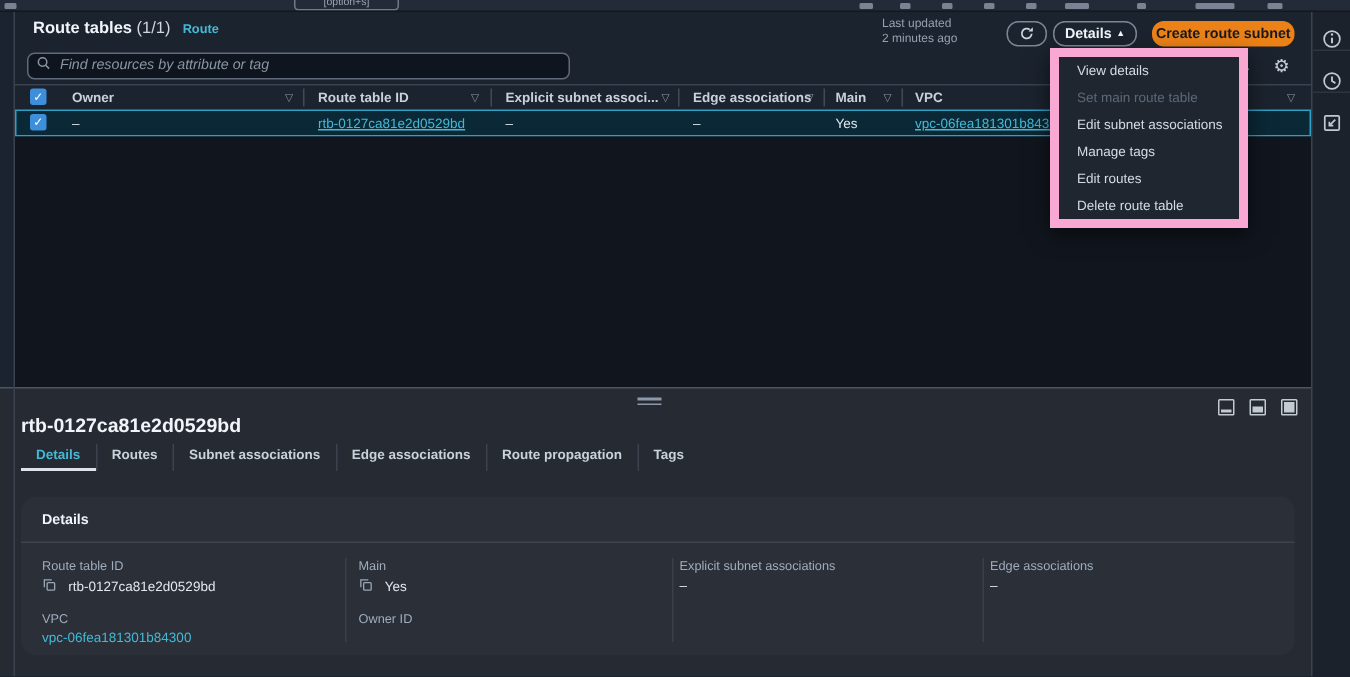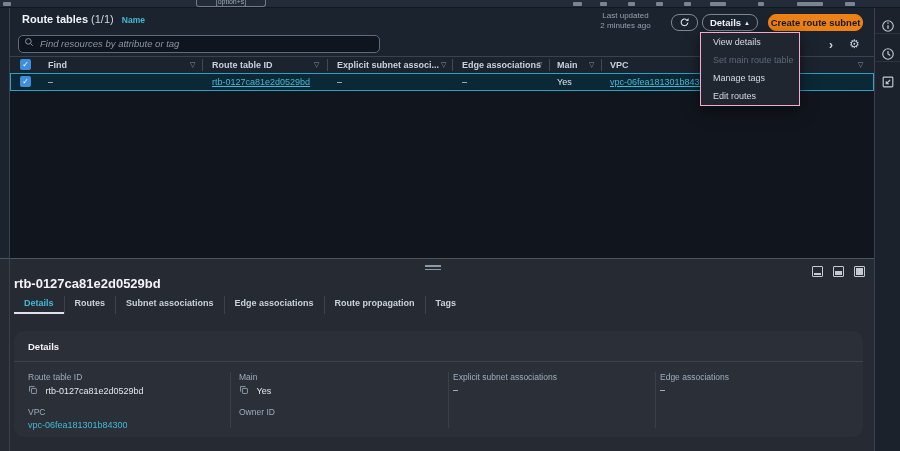--- a/index.html
+++ b/index.html
@@ -25,21 +25,21 @@
     background:#39424e; z-index:7; pointer-events:none; }
   .header-area { position:absolute; left:10px; top:8px; width:864px; height:48px;
     background:#1b232e; }
   .page-title { position:absolute; left:22px; top:13px; font-size:11px;
     color:#f1f4f8; white-space:nowrap; }
   .page-title b { font-weight:bold; }
   .page-title .count { font-weight:normal; color:#cfd6de; }
   .page-title .info { font-size:8.5px; font-weight:bold; color:#44b9d6;
     margin-left:5px; cursor:pointer; }
   .last-updated { position:absolute; left:588px; top:11px; width:75px;
-    font-size:8px; line-height:1.25; color:#96a1af; text-align:center; }
+    font-size:8px; line-height:1.25; color:#96a1af; text-align:left; }
   .btn { position:absolute; top:14px; height:17px; border-radius:8px;
     font-size:9.5px; font-weight:bold; text-align:center; line-height:15px;
     cursor:pointer; }
   .btn-refresh { left:671px; width:27px; border:1px solid #7d8794; color:#cfd6de; }
   .btn-refresh svg { margin-top:2px; }
   .btn-actions { left:702px; width:56px; border:1px solid #7d8794; color:#f1f4f8; }
   .btn-actions .caret { font-size:6px; vertical-align:1px; margin-left:3px; }
   .btn-create { left:768px; width:95px; background:#ec8117; color:#16191f;
     border:1px solid #ec8117; }
   .pager-chevron { position:absolute; left:829px; top:38px; font-size:12px;
@@ -63,22 +63,22 @@
   .checkbox { position:absolute; width:11px; height:11px; background:#3d8fdb;
     border-radius:2px; color:#fff; font-size:8px; line-height:11px;
     text-align:center; cursor:pointer; }
   .row-selected { position:absolute; left:10px; top:73px; width:864px; height:18px;
     background:#0b2836; border:1px solid #2ea0c4; }
   .td { top:77px; color:#dfe5ec; }
   a.cell-link { color:#44b9d6; text-decoration:underline; cursor:pointer; }
   .empty-area { position:absolute; left:10px; top:91px; width:864px; height:167px;
     background:#11161e; }
   
-  .menu { position:absolute; left:700px; top:32px; width:100px; z-index:10;
-    background:#1f2630; border:1px solid #f9a8d4;
+  .menu { position:absolute; left:700px; top:32px; width:132px; z-index:10;
+    background:#1f2630; border:6px solid #f9a8d4;
     box-shadow:0 5px 14px rgba(0,0,0,.55); }
   .menu-item { position:relative; height:18px; line-height:18px;
     padding-left:12px; font-size:9px; color:#d5dbe3; cursor:pointer;
     white-space:nowrap; }
   .menu-item.disabled { color:#5d6876; cursor:default; }
   .menu-item.highlighted { background:#32404e; border:1px solid #4f96c8;
     line-height:16px; }
   .annotation { position:absolute; left:-2px; right:-2px; top:-3px; bottom:-3px;
     border:2px solid #dc4a2b; border-radius:3px; pointer-events:none; }
   
@@ -135,21 +135,21 @@
     <span>[option+s]</span>
   </div>
 </div>
 
 <div class="left-rule"></div>
 <div class="header-area"></div>
 
 <div class="page-title">
   <b>Route tables</b>
   <span class="count">(1/1)</span>
-  <span class="info">Name</span>
+  <span class="info">Route</span>
 </div>
 <div class="last-updated">
   <div>Last updated</div>
   <div>2 minutes ago</div>
 </div>
 <div class="btn btn-refresh">
   <svg width="11" height="11" viewBox="0 0 16 16">
     <path d="M12.8 8 A4.8 4.8 0 1 1 11 4" fill="none" stroke="#cfd6de" stroke-width="1.7"></path>
     <polygon points="13.9,1.6 13.9,5.9 9.6,5.9" fill="#cfd6de"></polygon>
   </svg>
@@ -164,21 +164,21 @@
 <div class="search-wrap">
   <svg width="10" height="10" viewBox="0 0 16 16">
     <circle cx="7" cy="7" r="4.5" fill="none" stroke="#8a96a4" stroke-width="1.6"></circle>
     <line x1="10.4" y1="10.4" x2="14" y2="14" stroke="#8a96a4" stroke-width="1.6"></line>
   </svg>
   <input class="search" placeholder="Find resources by attribute or tag" style="">
 </div>
 
 <div class="thead-rule"></div>
 <div class="checkbox" style="left:20px; top:59px;">✓</div>
-<span class="th" style="left:48px;">Find</span>
+<span class="th" style="left:48px;">Owner</span>
 <span class="sort" style="left:190px;">▽</span>
 <span class="col-div" style="left:202px;"></span>
 <span class="th" style="left:212px;">Route table ID</span>
 <span class="sort" style="left:314px;">▽</span>
 <span class="col-div" style="left:327px;"></span>
 <span class="th" style="left:337px;">Explicit subnet associ...</span>
 <span class="sort" style="left:441px;">▽</span>
 <span class="col-div" style="left:452px;"></span>
 <span class="th" style="left:462px;">Edge associations</span>
 <span class="sort" style="left:537px;">▽</span>
@@ -196,22 +196,24 @@
 <span class="td" style="left:337px;">–</span>
 <span class="td" style="left:462px;">–</span>
 <span class="td" style="left:557px;">Yes</span>
 <a class="td cell-link" style="left:610px;">vpc-06fea181301b84300</a>
 
 <div class="empty-area"></div>
 
 <div class="menu">
   <div class="menu-item">View details</div>
   <div class="menu-item disabled">Set main route table</div>
+  <div class="menu-item">Edit subnet associations</div>
   <div class="menu-item">Manage tags</div>
   <div class="menu-item">Edit routes</div>
+  <div class="menu-item">Delete route table</div>
 </div>
 
 <div class="right-rail">
   <span class="rail-btn" style="top:11px;">
     <svg width="14" height="14" viewBox="0 0 16 16">
       <circle cx="8" cy="8" r="6" fill="none" stroke="currentColor" stroke-width="1.3"></circle>
       <line x1="8" y1="7" x2="8" y2="11.2" stroke="currentColor" stroke-width="1.5"></line>
       <circle cx="8" cy="4.6" r="0.9" fill="currentColor"></circle>
     </svg>
   </span>

